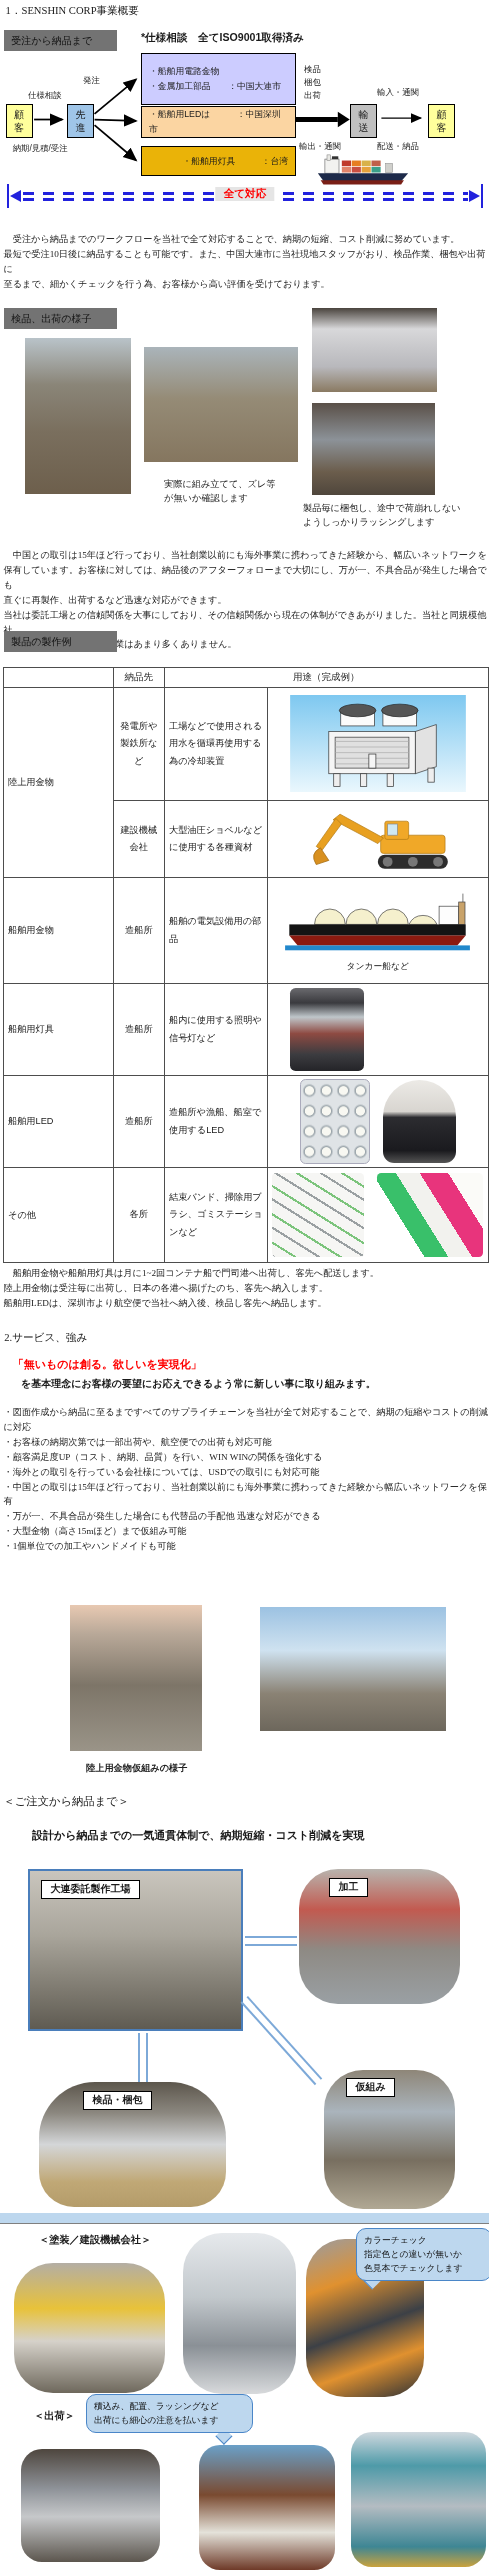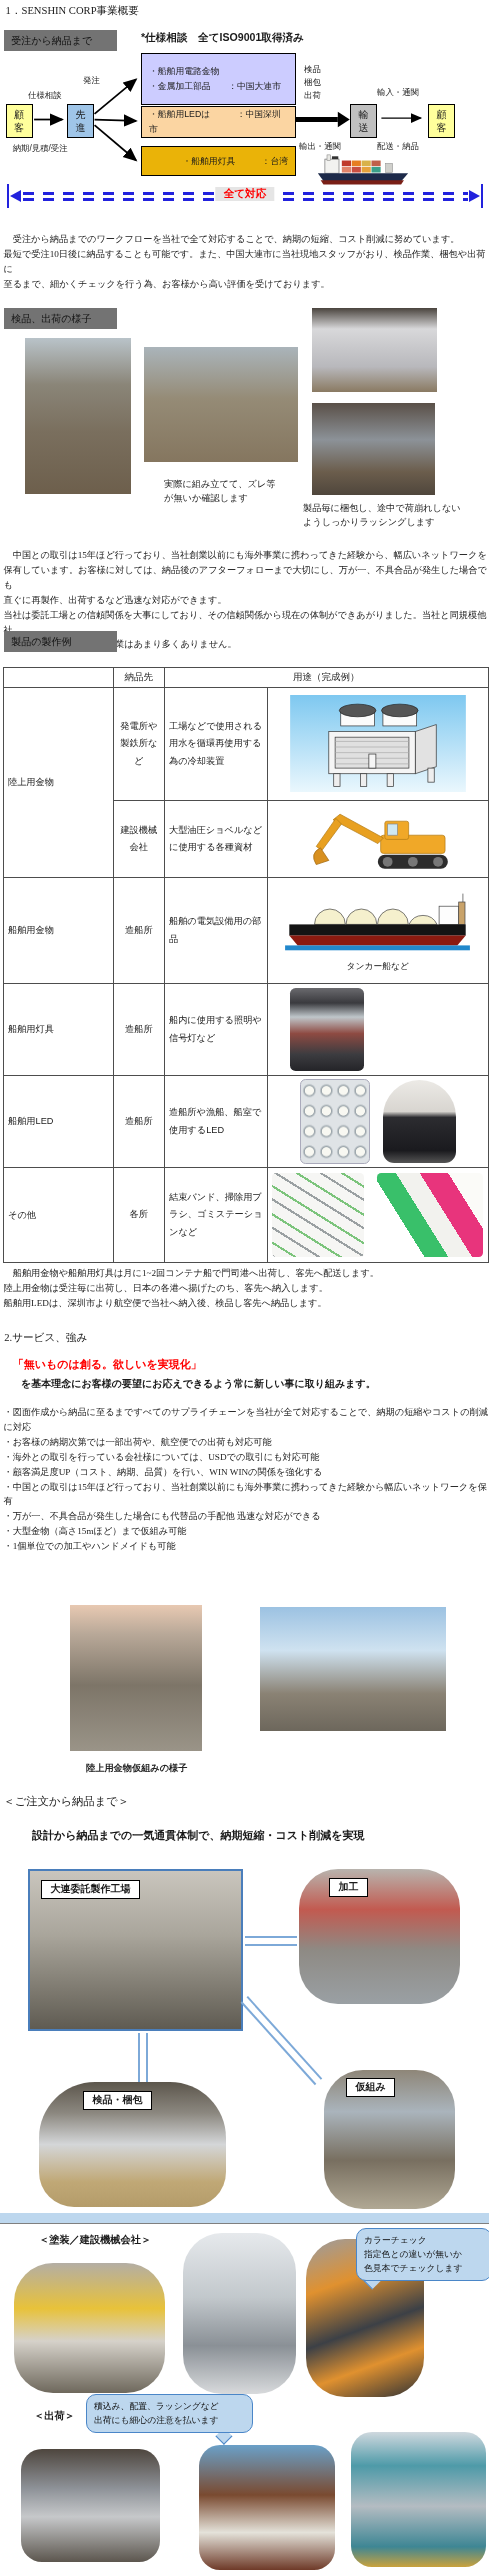--- a/index.html
+++ b/index.html
@@ -261,22 +261,22 @@
 陸上用金物は受注毎に出荷し、日本の各港へ揚げたのち、客先へ納入します。
 船舶用LEDは、深圳市より航空便で当社へ納入後、検品し客先へ納品します。</div>
 
   <div class="abs serif" style="left:4.2px;top:1331px;font-size:10.6px;">2.サービス、強み</div>
   <div class="abs" style="left:12.7px;top:1357px;font-size:11px;font-weight:bold;color:#ff0000;">「無いものは創る。欲しいを実現化」</div>
   <div class="abs" style="left:21px;top:1377px;font-size:10px;font-weight:bold;">を基本理念にお客様の要望にお応えできるよう常に新しい事に取り組みます。</div>
 
   <div class="abs bullets serif" style="left:3.5px;top:1405px;width:486px;">
     <div>・図面作成から納品に至るまですべてのサプライチェーンを当社が全て対応することで、納期の短縮やコストの削減に対応</div>
     <div>・お客様の納期次第では一部出荷や、航空便での出荷も対応可能</div>
+    <div>・顧客満足度UP（コスト、納期、品質）を行い、WIN WINの関係を強化する</div>
     <div>・海外との取引を行っている会社様については、USDでの取引にも対応可能</div>
-    <div>・顧客満足度UP（コスト、納期、品質）を行い、WIN WINの関係を強化する</div>
     <div>・中国との取引は15年ほど行っており、当社創業以前にも海外事業に携わってきた経験から幅広いネットワークを保有</div>
     <div>・万が一、不具合品が発生した場合にも代替品の手配他 迅速な対応ができる</div>
     <div>・大型金物（高さ15mほど）まで仮組み可能</div>
     <div>・1個単位での加工やハンドメイドも可能</div>
   </div>
 
   <div class="abs photo" style="left:70px;top:1605px;width:132px;height:146px;background:linear-gradient(180deg,#e8c9b2 0%,#b8a898 20%,#7d7568 55%,#9a9488 100%);"></div>
   <div class="abs photo" style="left:260px;top:1607px;width:186px;height:124px;background:linear-gradient(180deg,#9cc2e2 0%,#cfe2f0 35%,#8a8274 70%,#6d675c 100%);"></div>
   <div class="abs caption" style="left:86px;top:1761px;font-weight:bold;">陸上用金物仮組みの様子</div>
 

